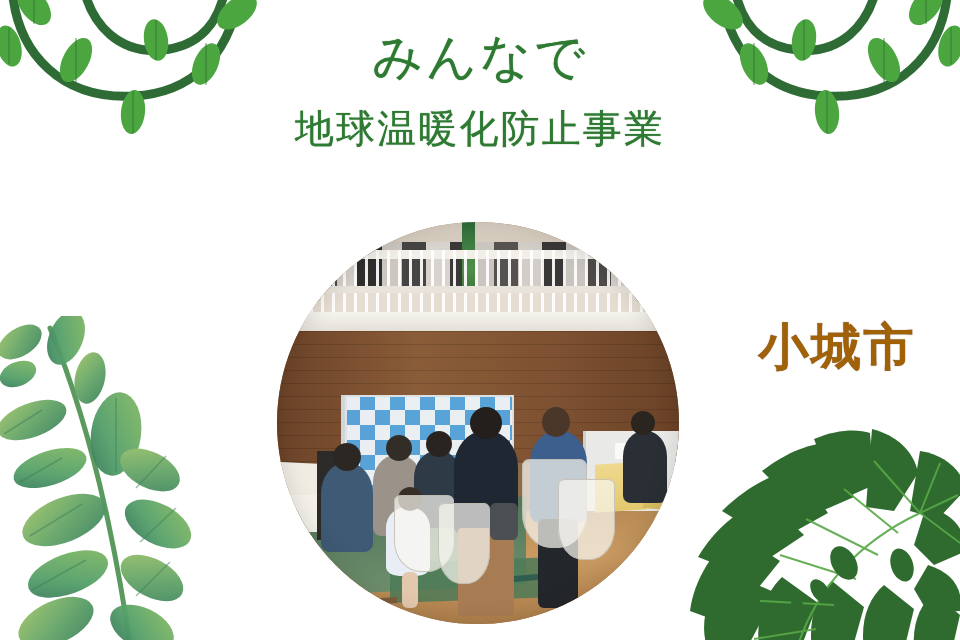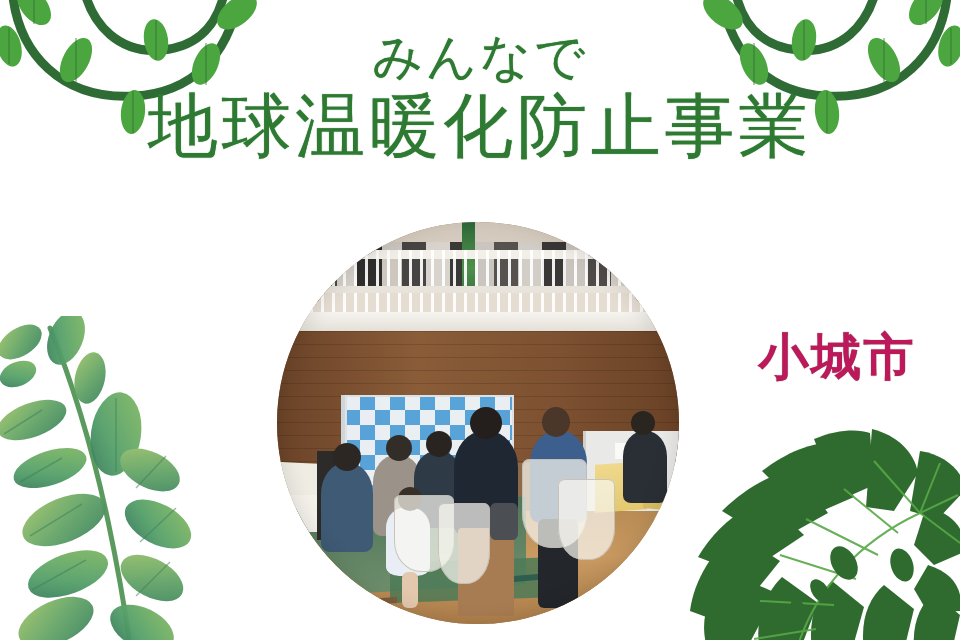--- a/index.html
+++ b/index.html
@@ -27,27 +27,27 @@
   }
   .title-line{
     display:block;
     color:#2f7a33;
     font-weight:400;
     letter-spacing:0.055em;
     line-height:1.16;
     text-shadow:0 0 1px #2f7a33;
   }
   .title-line-1{ font-size:50px; }
-  .title-line-2{ font-size:70px; margin-top:0; }
+  .title-line-2{ font-size:39px; margin-top:20px; }
 
   
   #city-name{
-    position:absolute; right:44px; top:324px;
+    position:absolute; right:44px; top:314px;
     font-size:50px; font-weight:700; letter-spacing:0.05em;
-    color:#be185d; z-index:5;
+    color:#a16207; z-index:5;
     text-shadow:0 0 1px #6c4c38;
   }
 
   
   #photo-circle{
     position:absolute; left:277px; top:222px;
     width:402px; height:402px;
     border-radius:50%;
     overflow:hidden; z-index:3;
     background:#8d6a4a;

